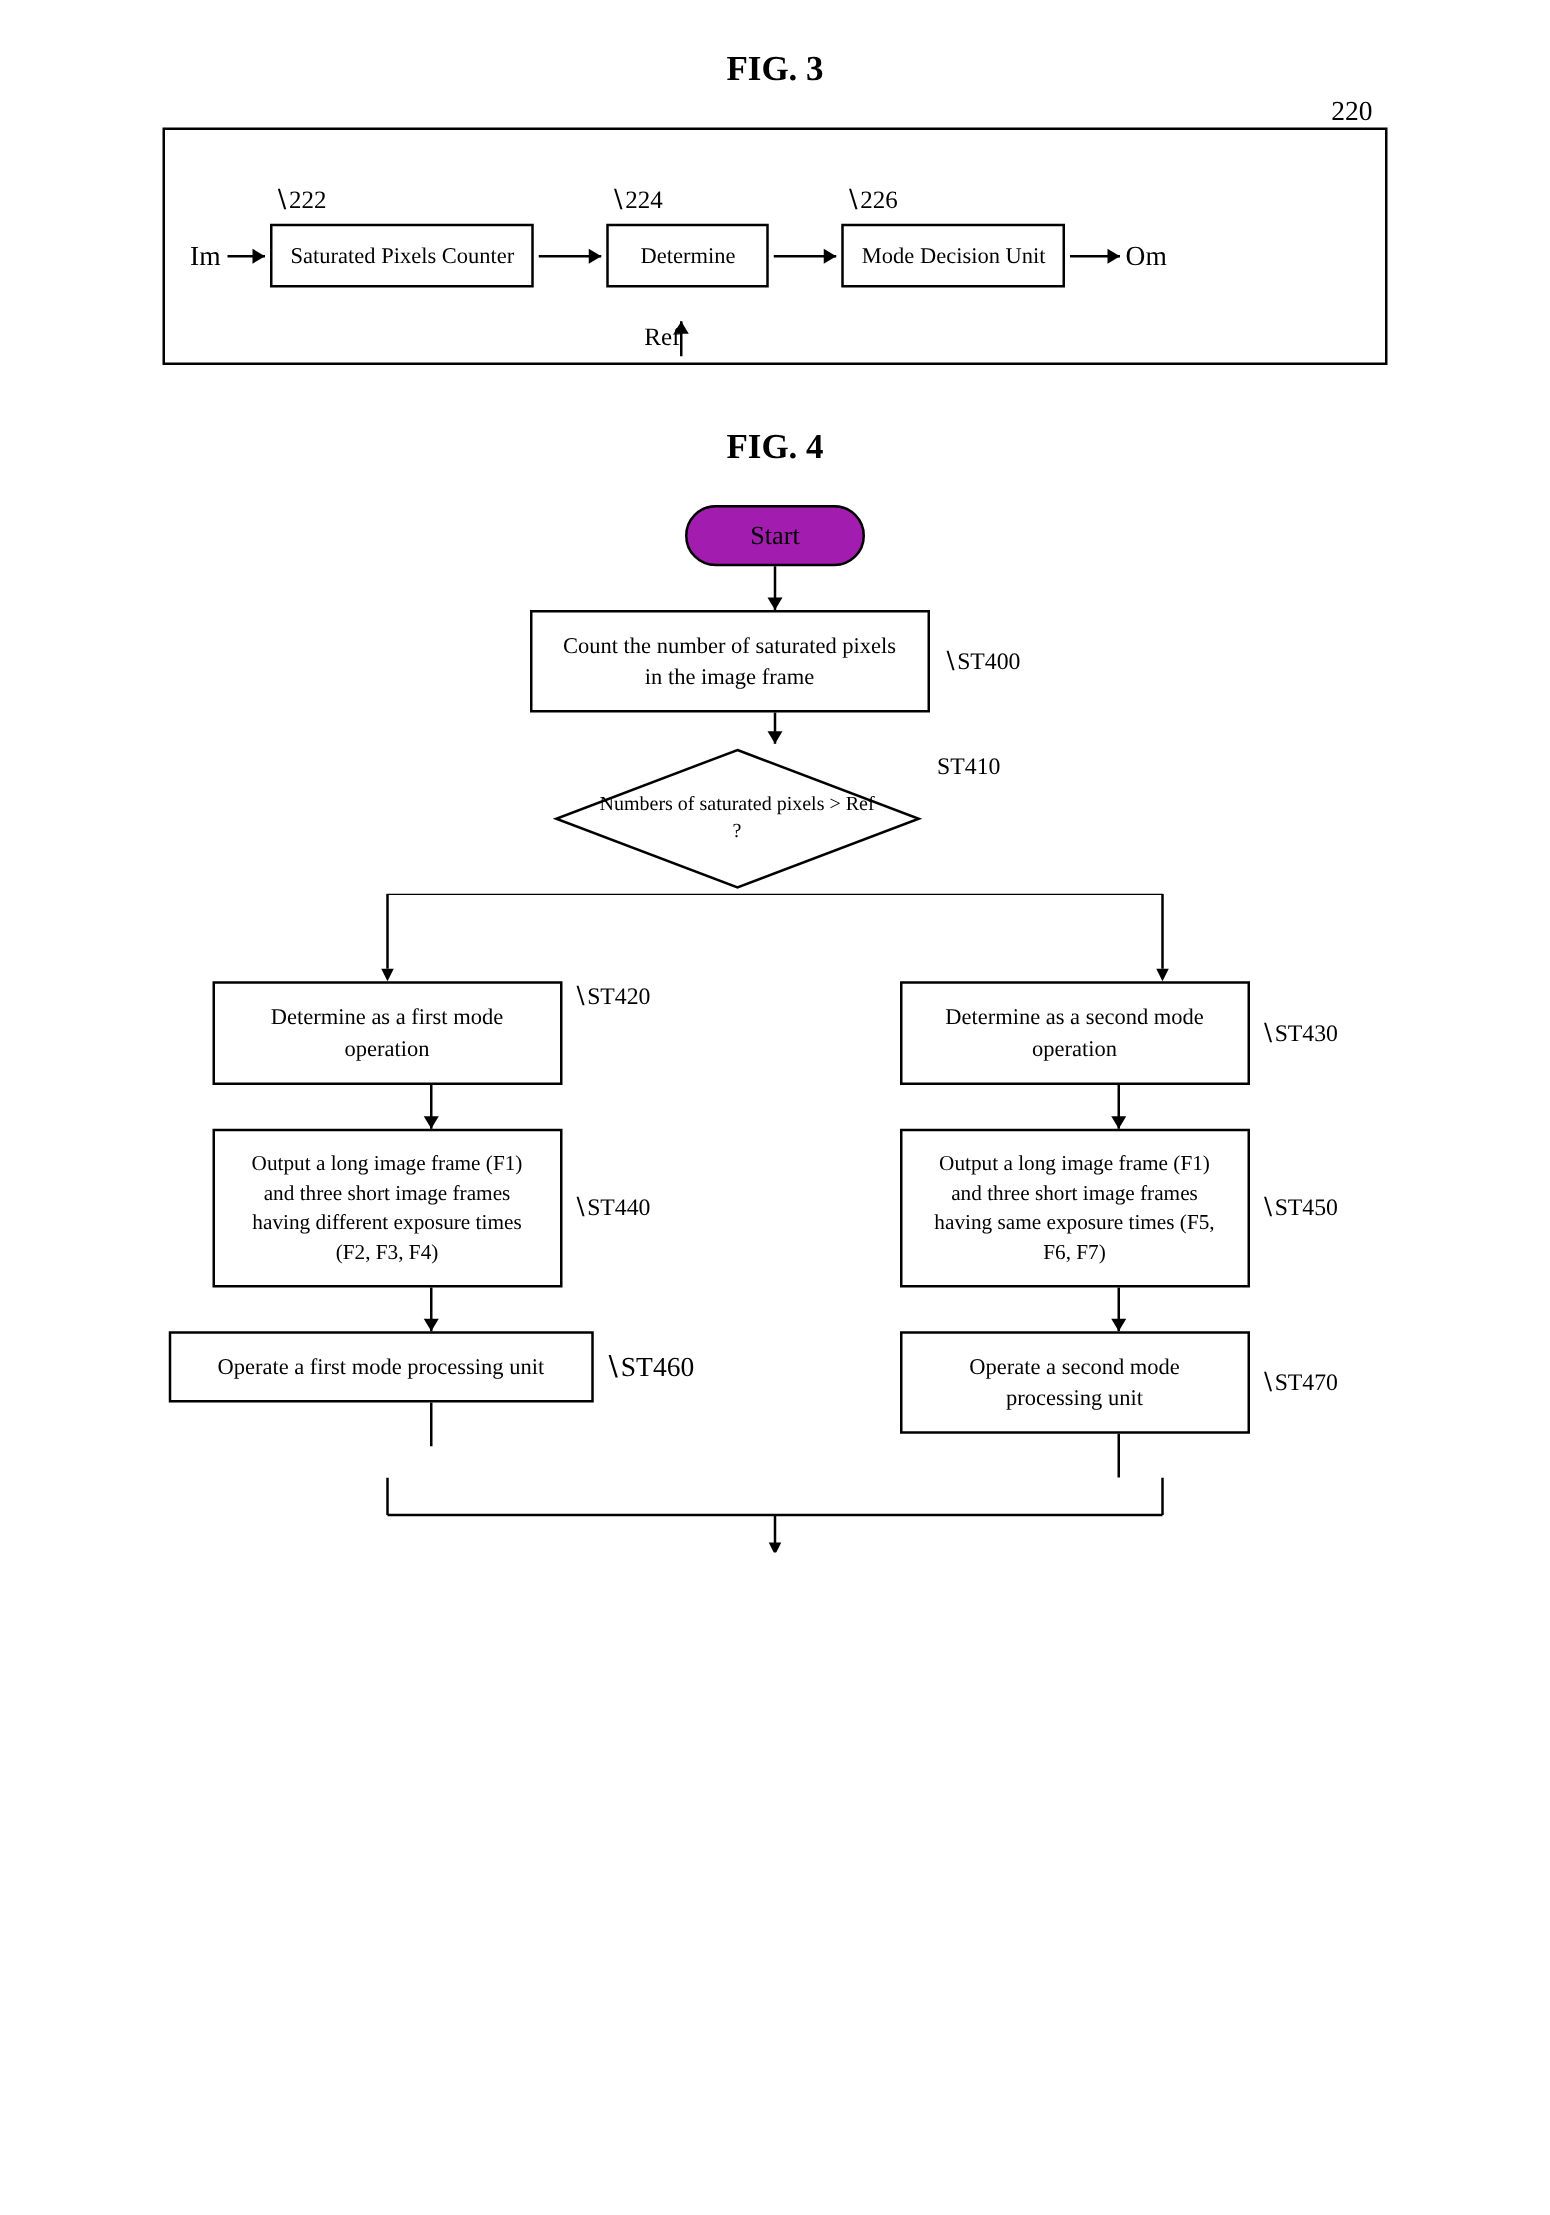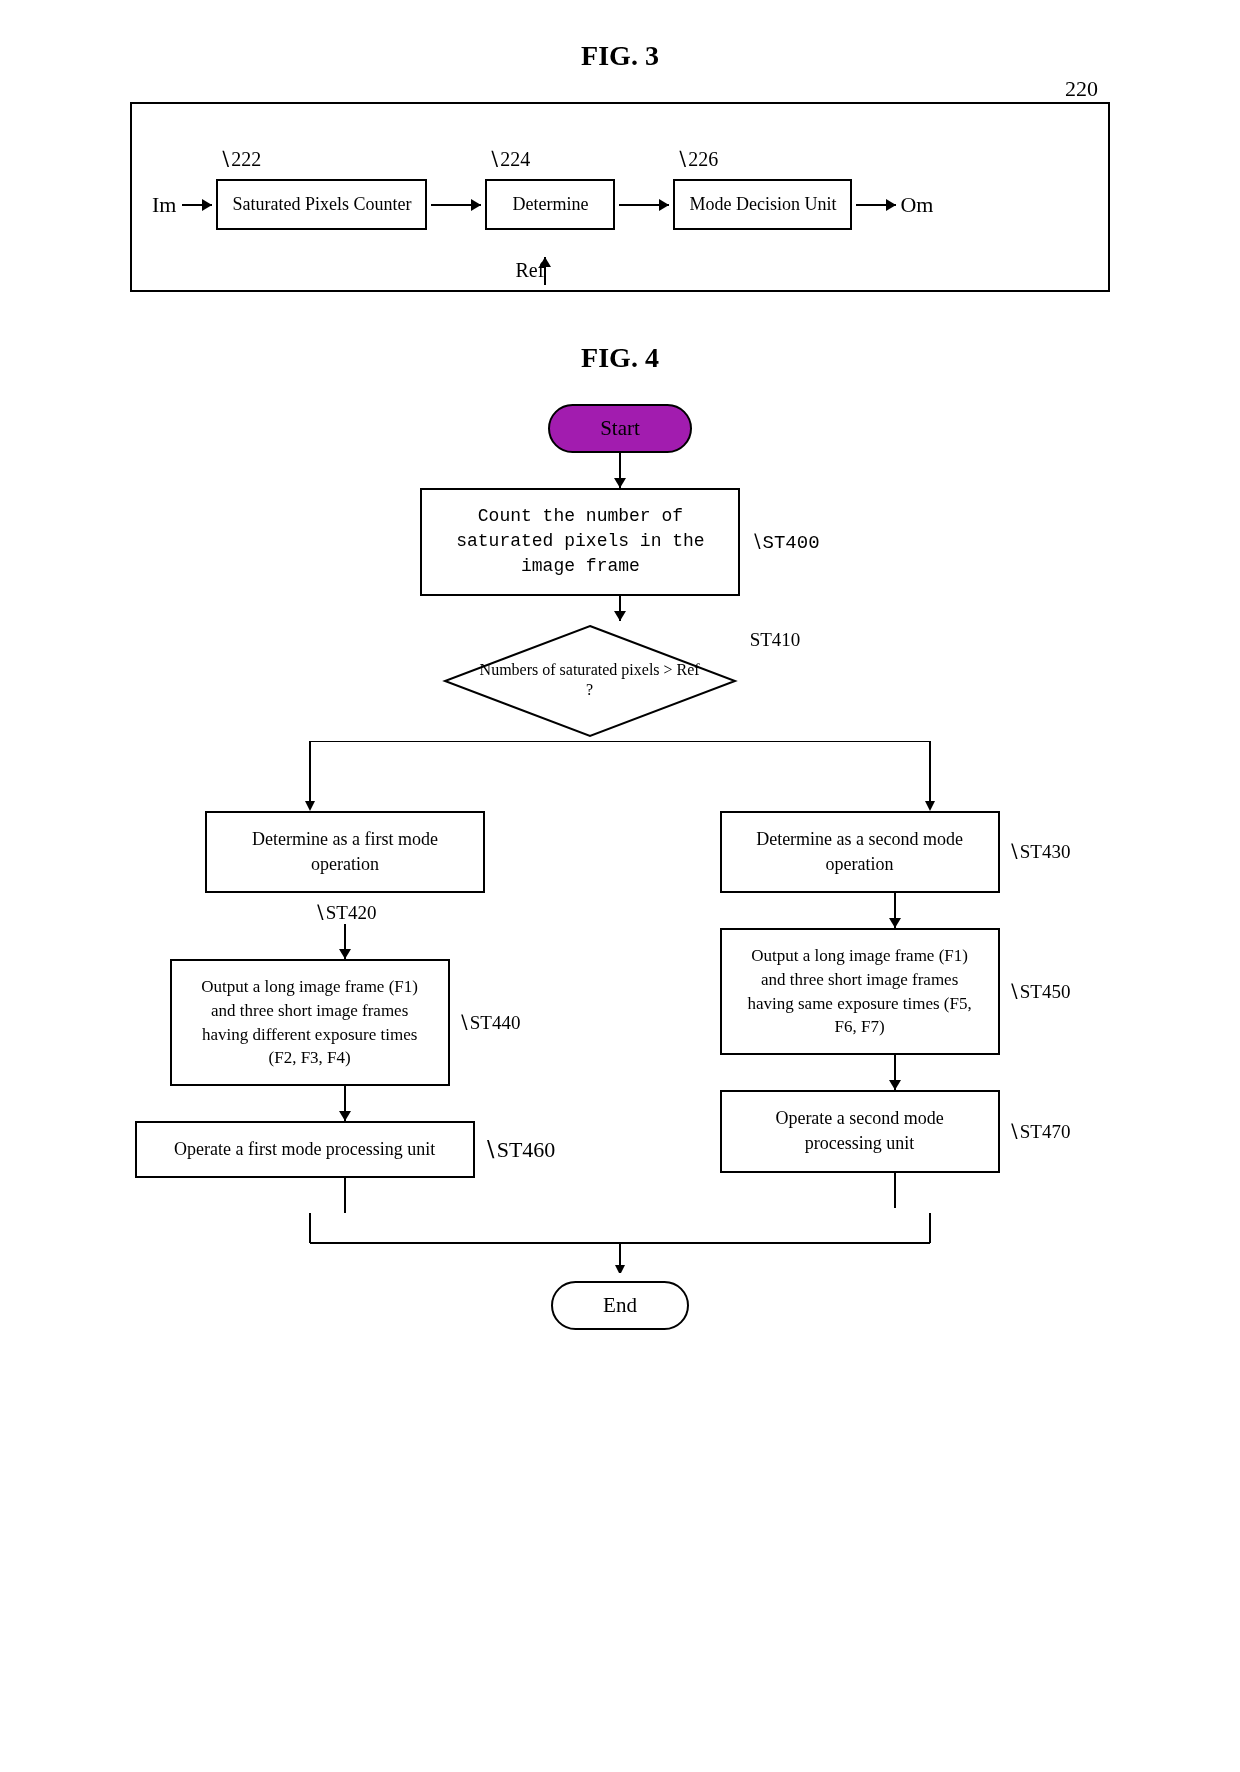--- a/index.html
+++ b/index.html
@@ -103,21 +103,21 @@
     <div style="position:relative; width:1100px; margin:0 auto;">
 
       <div style="display:flex;justify-content:center;margin-bottom:0;">
         <div style="border-radius:50px;border:2px solid #000;padding:10px 50px;text-align:center;font-size:21px;background:#a21caf;">Start</div>
       </div>
 
       <div style="width:2px;height:35px;background:#000;margin:0 auto;position:relative;">
         <div style="position:absolute;bottom:0;left:-5px;border-top:10px solid #000;border-left:6px solid transparent;border-right:6px solid transparent;"></div>
       </div>
 
-      <div style="display:flex;justify-content:center;align-items:center;gap:10px;font-family:Liberation Mono, monospace;">
+      <div style="display:flex;justify-content:center;align-items:center;gap:10px;">
         <div style="border:2px solid #000;padding:14px 20px;text-align:center;font-size:18px;line-height:1.4;width:320px;">Count the number of saturated pixels in the image frame</div>
         <div style="font-size:19px;">∖ST400</div>
       </div>
 
       <div style="width:2px;height:25px;background:#000;margin:0 auto;position:relative;">
         <div style="position:absolute;bottom:0;left:-5px;border-top:10px solid #000;border-left:6px solid transparent;border-right:6px solid transparent;"></div>
       </div>
 
       <div style="display:flex;justify-content:center;align-items:flex-start;gap:10px;position:relative;">
 
@@ -144,21 +144,21 @@
           <polygon points="235,60 245,60 240,70" fill="black"></polygon>
 
           <polygon points="855,60 865,60 860,70" fill="black"></polygon>
         </svg>
       </div>
 
       <div style="display:flex;justify-content:space-around;align-items:flex-start;width:100%;">
 
         <div style="display:flex;flex-direction:column;align-items:center;width:440px;">
 
-          <div style="display:flex;align-items:center;gap:8px;flex-direction:column;">
+          <div style="display:flex;align-items:flex-start;gap:8px;">
             <div style="border:2px solid #000;padding:14px 16px;text-align:center;font-size:18px;line-height:1.4;width:280px;">Determine as a first mode operation</div>
             <div style="font-size:19px;">∖ST420</div>
           </div>
 
           <div style="width:2px;height:35px;background:#000;margin:0 auto;position:relative;">
             <div style="position:absolute;bottom:0;left:-5px;border-top:10px solid #000;border-left:6px solid transparent;border-right:6px solid transparent;"></div>
           </div>
 
           <div style="display:flex;align-items:center;gap:8px;">
             <div style="border:2px solid #000;padding:14px 16px;text-align:center;font-size:17px;line-height:1.4;width:280px;">Output a long image frame (F1) and three short image frames having different exposure times (F2, F3, F4)</div>
@@ -213,20 +213,17 @@
           <line x1="240" y1="30" x2="550" y2="30" stroke="black" stroke-width="2"></line>
 
           <line x1="860" y1="0" x2="860" y2="30" stroke="black" stroke-width="2"></line>
           <line x1="860" y1="30" x2="550" y2="30" stroke="black" stroke-width="2"></line>
 
           <line x1="550" y1="30" x2="550" y2="55" stroke="black" stroke-width="2"></line>
           <polygon points="545,52 555,52 550,62" fill="black"></polygon>
         </svg>
       </div>
 
-      <div style="display:flex;justify-content:center;margin-top:8px;">
-        <div style="border-radius:50px;border:2px solid #000;padding:10px 50px;text-align:center;font-size:21px;background:#fff;">End</div>
-      </div>
 
     </div>
   </div>
 
 </div>
 
 </body></html>

